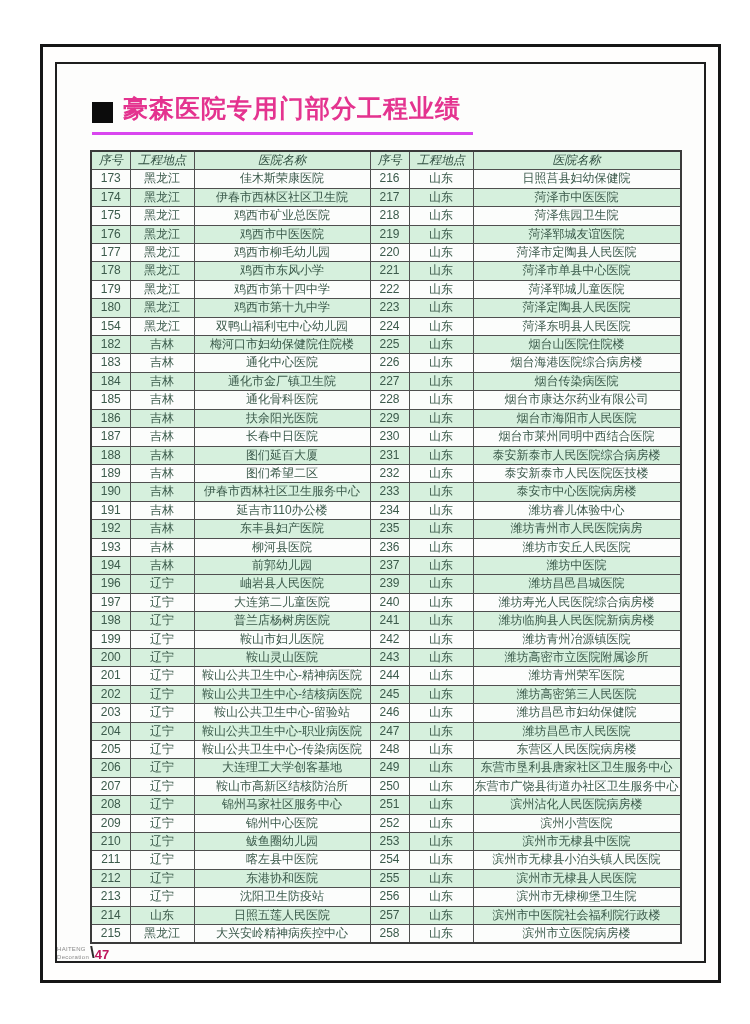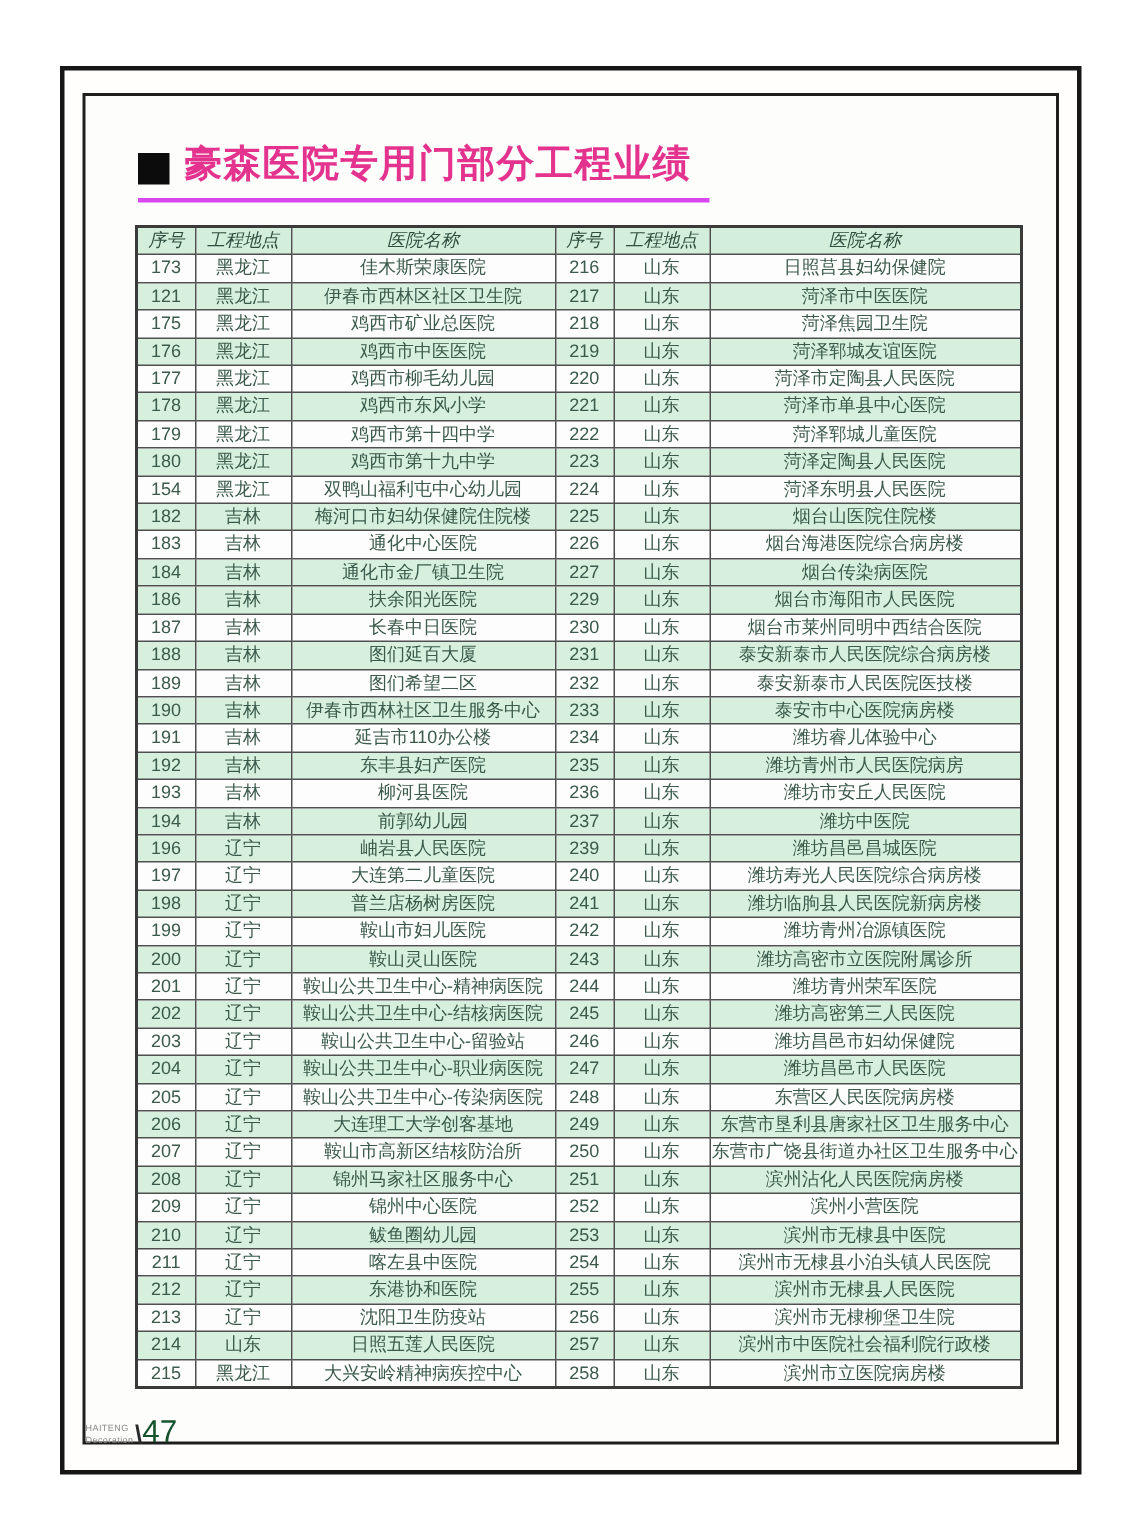--- a/index.html
+++ b/index.html
@@ -60,21 +60,21 @@
   }
   .footer-brand {
     font-size:6px; color:#8a8a8a; line-height:1.25;
     letter-spacing:0.3px;
   }
   .footer-slash {
     font-size:17px; color:#2b2b2b; line-height:1;
     margin:0 0 0 1px; font-weight:bold;
   }
   .footer-pagenum {
-    font-size:21px; font-weight:normal; color:#14532d; line-height:1;
+    font-size:13px; font-weight:bold; color:#be185d; line-height:1;
   }
 </style>
 </head>
 <body>
 
 <div class="outer-frame"></div>
 <div class="inner-frame"></div>
 
 <div class="title-block">
   <span class="title-square"></span>
@@ -103,21 +103,21 @@
   <tbody>
       <tr>
         <td>173</td>
         <td>黑龙江</td>
         <td>佳木斯荣康医院</td>
         <td>216</td>
         <td>山东</td>
         <td>日照莒县妇幼保健院</td>
       </tr>
       <tr class="alt">
-        <td>121</td>
+        <td>174</td>
         <td>黑龙江</td>
         <td>伊春市西林区社区卫生院</td>
         <td>217</td>
         <td>山东</td>
         <td>菏泽市中医医院</td>
       </tr>
       <tr>
         <td>175</td>
         <td>黑龙江</td>
         <td>鸡西市矿业总医院</td>
@@ -189,20 +189,28 @@
         <td>山东</td>
         <td>烟台海港医院综合病房楼</td>
       </tr>
       <tr class="alt">
         <td>184</td>
         <td>吉林</td>
         <td>通化市金厂镇卫生院</td>
         <td>227</td>
         <td>山东</td>
         <td>烟台传染病医院</td>
+      </tr>
+      <tr>
+        <td>185</td>
+        <td>吉林</td>
+        <td>通化骨科医院</td>
+        <td>228</td>
+        <td>山东</td>
+        <td>烟台市康达尔药业有限公司</td>
       </tr>
       <tr class="alt">
         <td>186</td>
         <td>吉林</td>
         <td>扶余阳光医院</td>
         <td>229</td>
         <td>山东</td>
         <td>烟台市海阳市人民医院</td>
       </tr>
       <tr>

